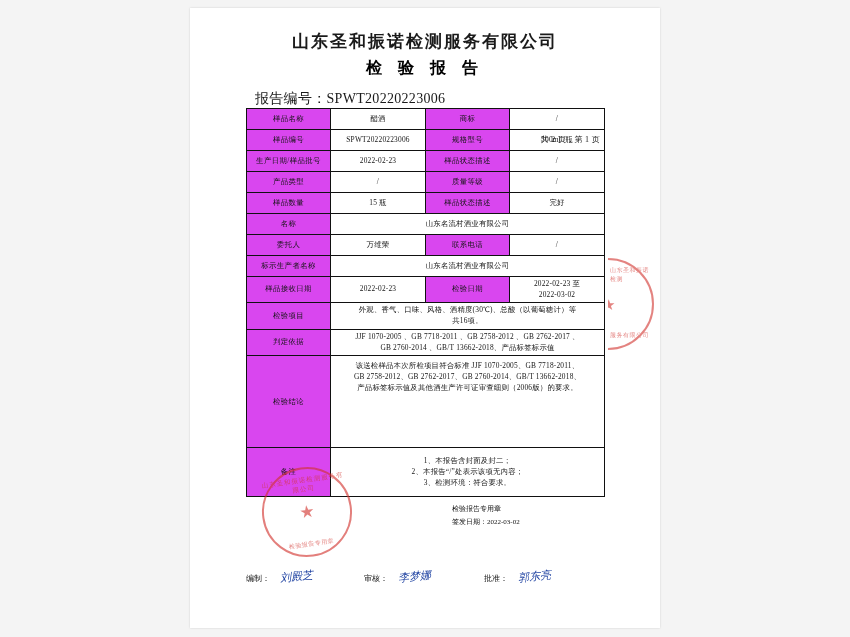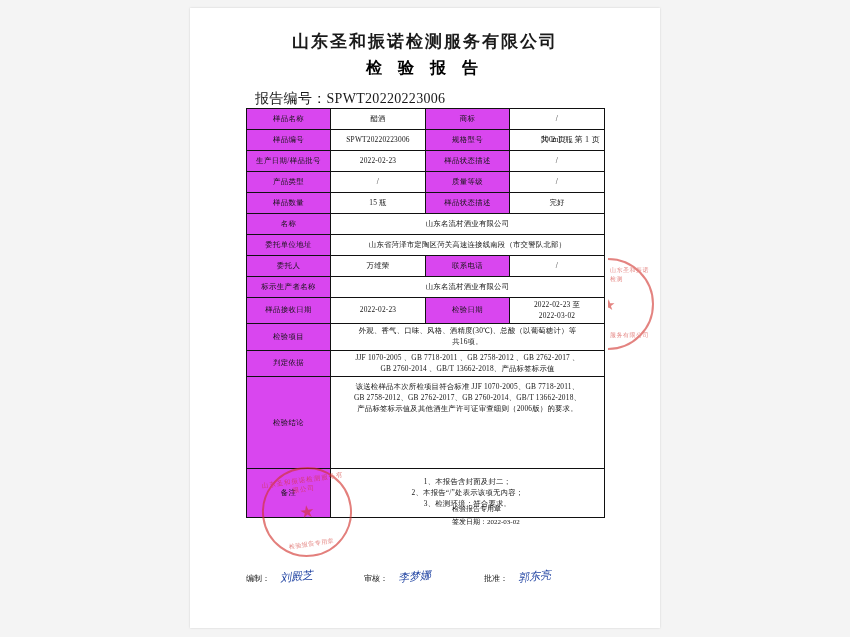--- a/index.html
+++ b/index.html
@@ -186,24 +186,20 @@
         <tr>
           <td class="lbl">样品数量</td>
           <td class="val">15 瓶</td>
           <td class="lbl">样品状态描述</td>
           <td class="val">完好</td>
         </tr>
 
         <tr>
           <td class="lbl">名称</td>
           <td class="val" colspan="3">山东名流村酒业有限公司</td>
-        </tr>
-        <tr>
-          <td class="lbl">委托单位地址</td>
-          <td class="val" colspan="3">山东省菏泽市定陶区菏关高速连接线南段（市交警队北部）</td>
         </tr>
         <tr>
           <td class="lbl">委托人</td>
           <td class="val">万维荣</td>
           <td class="lbl">联系电话</td>
           <td class="val">/</td>
         </tr>
         <tr>
           <td class="lbl">标示生产者名称</td>
           <td class="val" colspan="3">山东名流村酒业有限公司</td>

